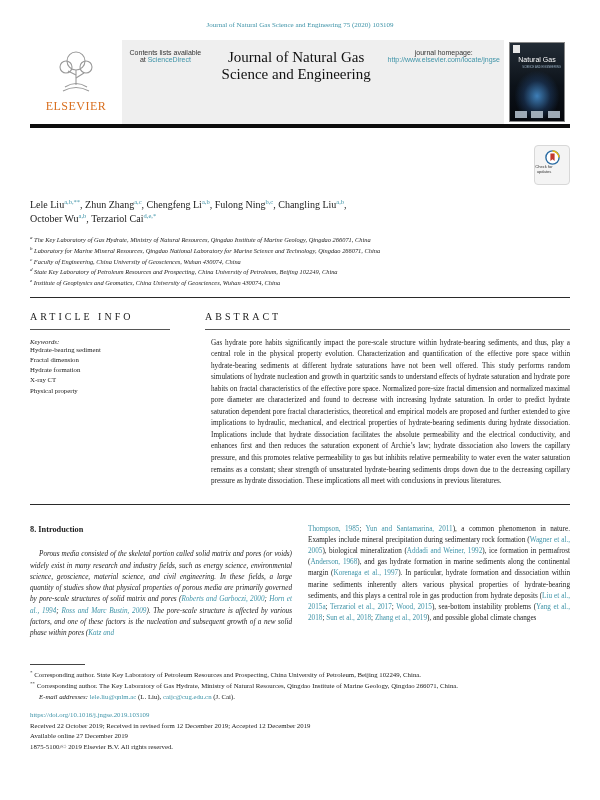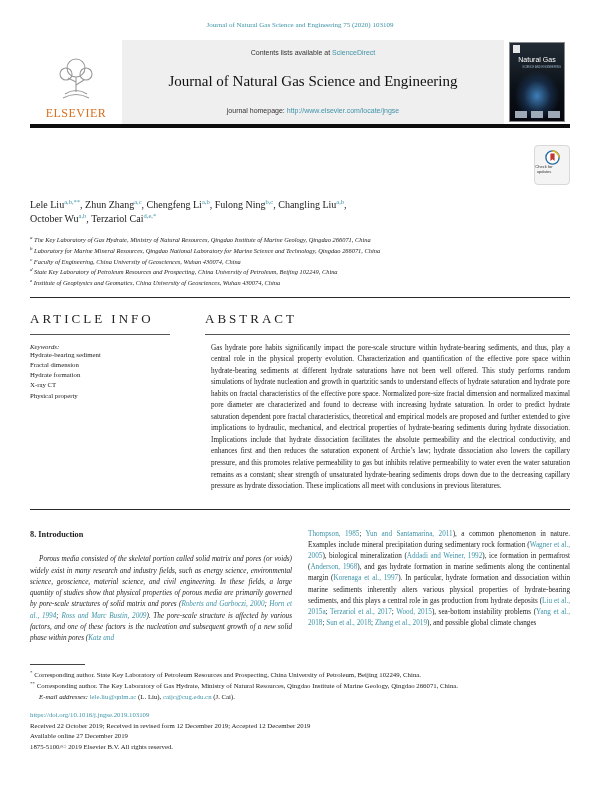--- a/index.html
+++ b/index.html
@@ -3,23 +3,23 @@
 <meta charset="utf-8">
 <style>
   * { box-sizing: border-box; margin: 0; padding: 0; }
   html, body { width: 600px; height: 800px; background: #ffffff; overflow: hidden; }
   body { font-family: "Liberation Serif", "DejaVu Serif", serif; color: #1b1b1b; }
   .sheet { width: 600px; height: 800px; padding: 0 30px; position: relative; }
 
   .running-head { padding-top: 21px; text-align: center; font-size: 7px; color: var(--link, #4195a9); }
 
   .header-band { display: flex; margin-top: 11px; background: #efefef; align-items: stretch; height: 84px; }
-  .logo-col { width: 92px; background: #ffffff; display: flex; flex-direction: column; align-items: center; justify-content: flex-end; padding: 2px 0 3px; }
+  .logo-col { width: 92px; background: #ffffff; display: flex; flex-direction: column; align-items: center; justify-content: flex-end; padding: 2px 0 10px; }
   .elsevier-word { font-size: 12px; letter-spacing: .5px; color: var(--brand, #d96f1f); font-family: "Liberation Serif", serif; }
-  .band-center { flex: 1; display: flex; flex-direction: column; justify-content: space-between; text-align: center; padding: 9px 4px 10px; }
+  .band-center { flex: 1; display: flex; flex-direction: row; justify-content: space-between; text-align: center; padding: 9px 4px 10px; }
   .contents-line, .homepage-line { font-size: 7px; font-family: "Liberation Sans", sans-serif; color: #333; }
   .journal-title { font-size: 15px; color: #111; }
   .link { color: var(--link, #4195a9); }
   a.link { text-decoration: none; cursor: pointer; }
   .cover-col { width: 66px; background: #ffffff; display: flex; align-items: center; justify-content: center; }
   .cover { width: 56px; height: 80px; background: radial-gradient(ellipse 30px 34px at 50% 68%, #3e7fb8 0%, rgba(30,60,100,.55) 45%, rgba(10,16,24,0) 75%), linear-gradient(180deg, #232c36 0%, #0c1219 55%, #05070c 100%); position: relative; overflow: hidden; border: 0.5px solid #888; }
   .cover-logo-chip { position: absolute; top: 2px; left: 3px; width: 7px; height: 8px; background: #e8e8e8; }
   .cover-title { position: absolute; top: 13px; width: 100%; text-align: center; color: #fff; font-size: 7px; font-family: "Liberation Sans", sans-serif; }
   .cover-subtitle { position: absolute; top: 22px; width: 100%; text-align: center; color: #9fb6c9; font-size: 5px; transform: scale(.55); transform-origin: 50% 0; font-family: "Liberation Sans", sans-serif; white-space: nowrap; }
   .cover-strip { position: absolute; bottom: 3px; left: 0; width: 100%; display: flex; justify-content: space-evenly; }
@@ -34,21 +34,21 @@
 
   .author-line { margin-top: 13px; font-size: 10px; line-height: 1.35; }
   .author-sup { color: var(--link, #4195a9); font-size: 6.5px; }
 
   .affiliations { margin-top: 9px; font-size: 6.4px; font-style: italic; line-height: 1.5; color: #222; }
   .aff-sup { font-size: 5px; }
 
   .info-box { margin-top: 9px; border-top: 1px solid #2a2a2a; border-bottom: 1.6px solid #2a2a2a; display: flex; gap: 35px; padding: 13px 0 16px; }
   .info-col { width: 140px; flex: none; }
   .abs-col { flex: 1; }
-  .sec-heading { font-size: 13px; letter-spacing: 3px; color: #222; }
+  .sec-heading { font-size: 10px; letter-spacing: 3px; color: #222; }
   .heading-rule { border-bottom: 0.7px solid #555; margin: 7px 0 8px; }
   .keywords-label { font-size: 6.8px; font-style: italic; }
   .keyword { font-size: 6.8px; line-height: 1.5; }
   .abstract-text { font-size: 7.2px; line-height: 1.6; text-align: justify; color: #1d1d1d; margin-left: 6px; }
 
   .body-cols { display: flex; gap: 16px; margin-top: 19px; }
   .bcol { width: 262px; flex: none; font-size: 7.2px; line-height: 1.56; text-align: justify; color: #1d1d1d; }
   .intro-heading { font-size: 8.3px; font-weight: bold; margin-bottom: 13px; }
   .indent-first { text-indent: 9px; font-style: italic; }
 

